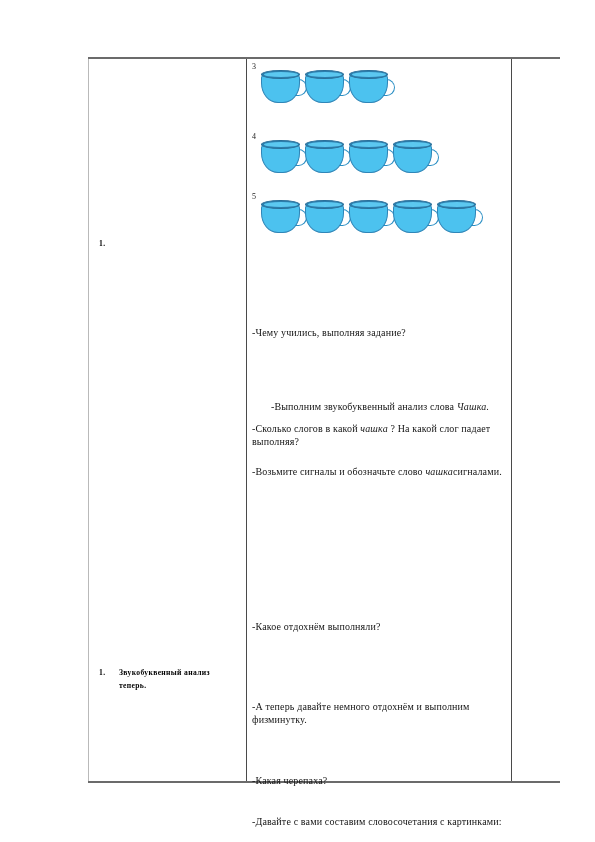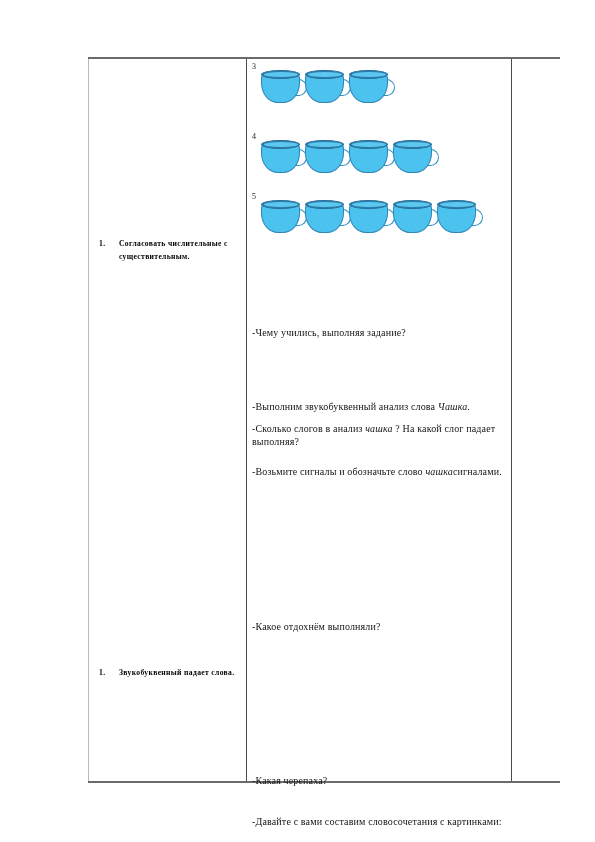--- a/index.html
+++ b/index.html
@@ -184,48 +184,47 @@
     font-family: Liberation Serif, serif;
     font-size: 10px;
     line-height: 12.5px;
     color: #141414;
     letter-spacing: 0.15px;
     margin-top: 37px;
   }
   .mid-p i { font-style: italic; }
 
   .p-uchilis   { top: 231px; }
-  .p-analiz    { top: 305px; }
+  .p-analiz    { top: 305px; text-align: center; }
   .p-slogov    { top: 327px; }
   .p-signaly   { top: 370px; }
   .p-kakoe     { top: 525px; }
   .p-fizminutka{ top: 605px; }
   .p-slovosoch { top: 720px; }
   .p-cherepaha { top: 679px; }
 </style>
 </head>
 <body>
 
 <div class="page">
 
   <div class="doc-table">
 
     <div class="col col-left">
 
       <div class="task-list item-a">
         <div class="task-row">
           <span class="task-num">1.</span>
-          <span class="task-text">Согласовать числительные с существительным.</span>
         </div>
       </div>
 
       <div class="task-list item-b">
         <div class="task-row">
           <span class="task-num">1.</span>
-          <span class="task-text">Звукобуквенный падает слова.</span>
+          <span class="task-text">Звукобуквенный анализ теперь.</span>
         </div>
       </div>
 
     </div>
 
     <div class="col col-mid">
       <div class="mid-inner">
 
         <div class="cup-row r1">
           <span class="cup-count">3</span>
@@ -317,29 +316,30 @@
           </div>
         </div>
 
         <div class="mid-p p-uchilis">-Чему учились, выполняя задание?</div>
 
         <div class="mid-p p-analiz">
           <span>-Выполним звукобуквенный анализ слова </span><i>Чашка.</i>
         </div>
 
         <div class="mid-p p-slogov">
-          <span>-Сколько слогов в анализ </span><i>чашка</i><span> ? На какой слог падает выполняя?</span>
+          <span>-Сколько слогов в какой </span><i>чашка</i><span> ? На какой слог падает выполняя?</span>
         </div>
 
         <div class="mid-p p-signaly">
           <span>-Возьмите сигналы и обозначьте слово </span><i>чашка</i><span>сигналами.</span>
         </div>
 
         <div class="mid-p p-kakoe">-Какое отдохнём выполняли?</div>
 
+        <div class="mid-p p-fizminutka">-А теперь давайте немного отдохнём и выполним физминутку.</div>
 
         <div class="mid-p p-slovosoch">-Давайте с вами составим словосочетания с картинками:</div>
 
         <div class="mid-p p-cherepaha">-Какая черепаха?</div>
 
       </div>
     </div>
 
     <div class="col col-right">
       <div></div>

